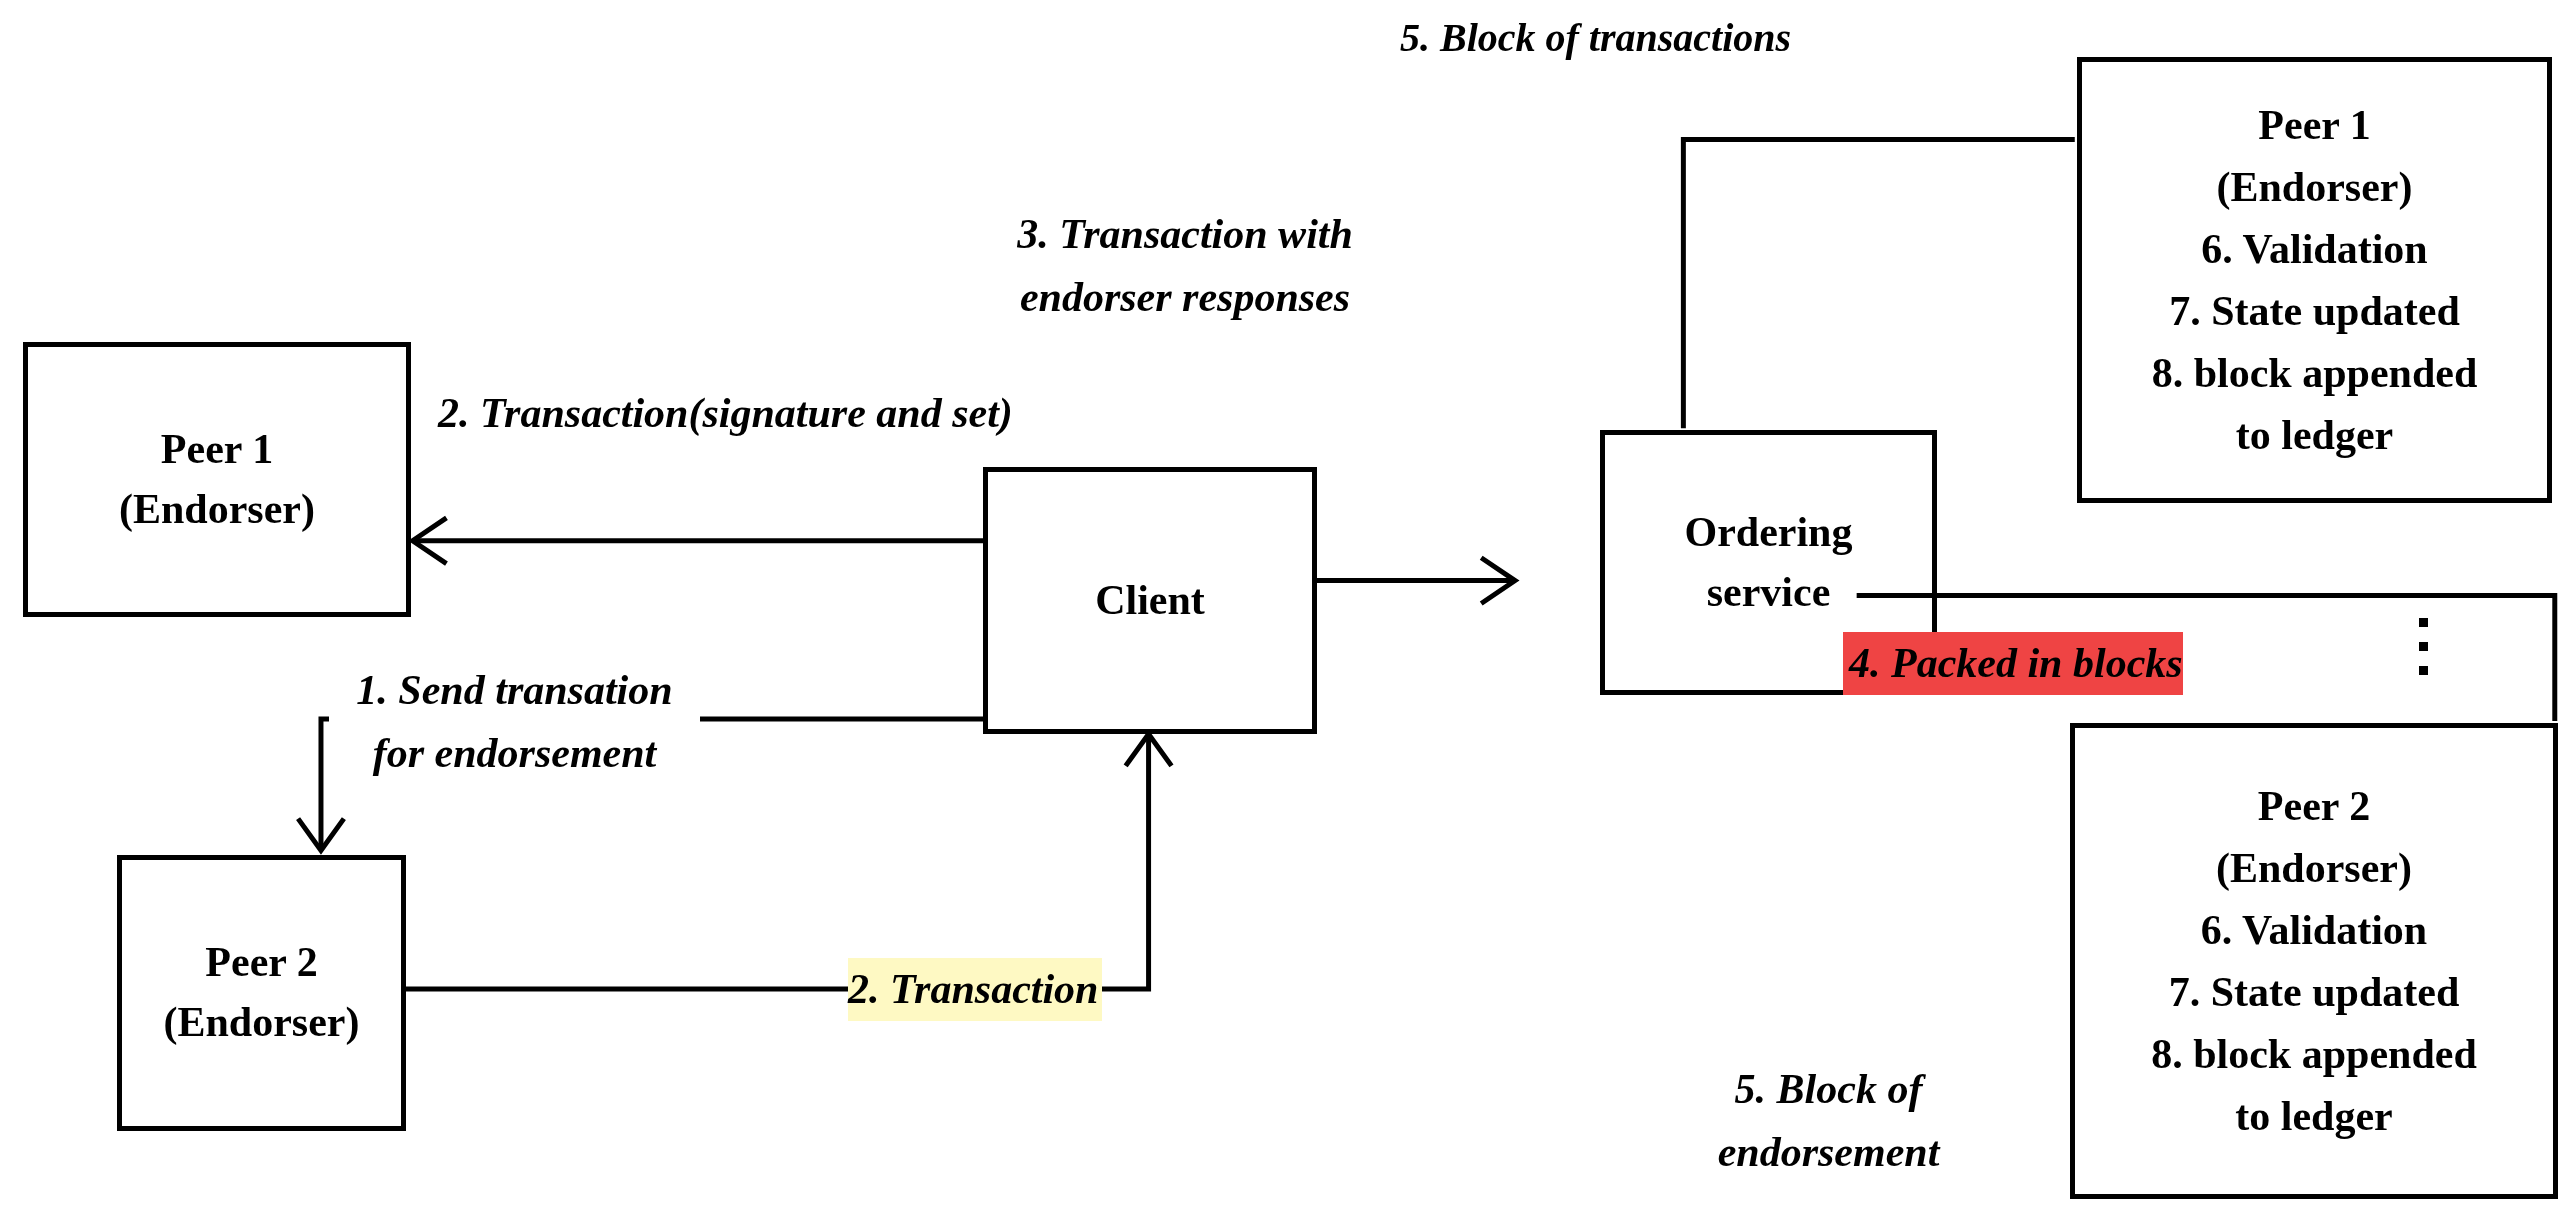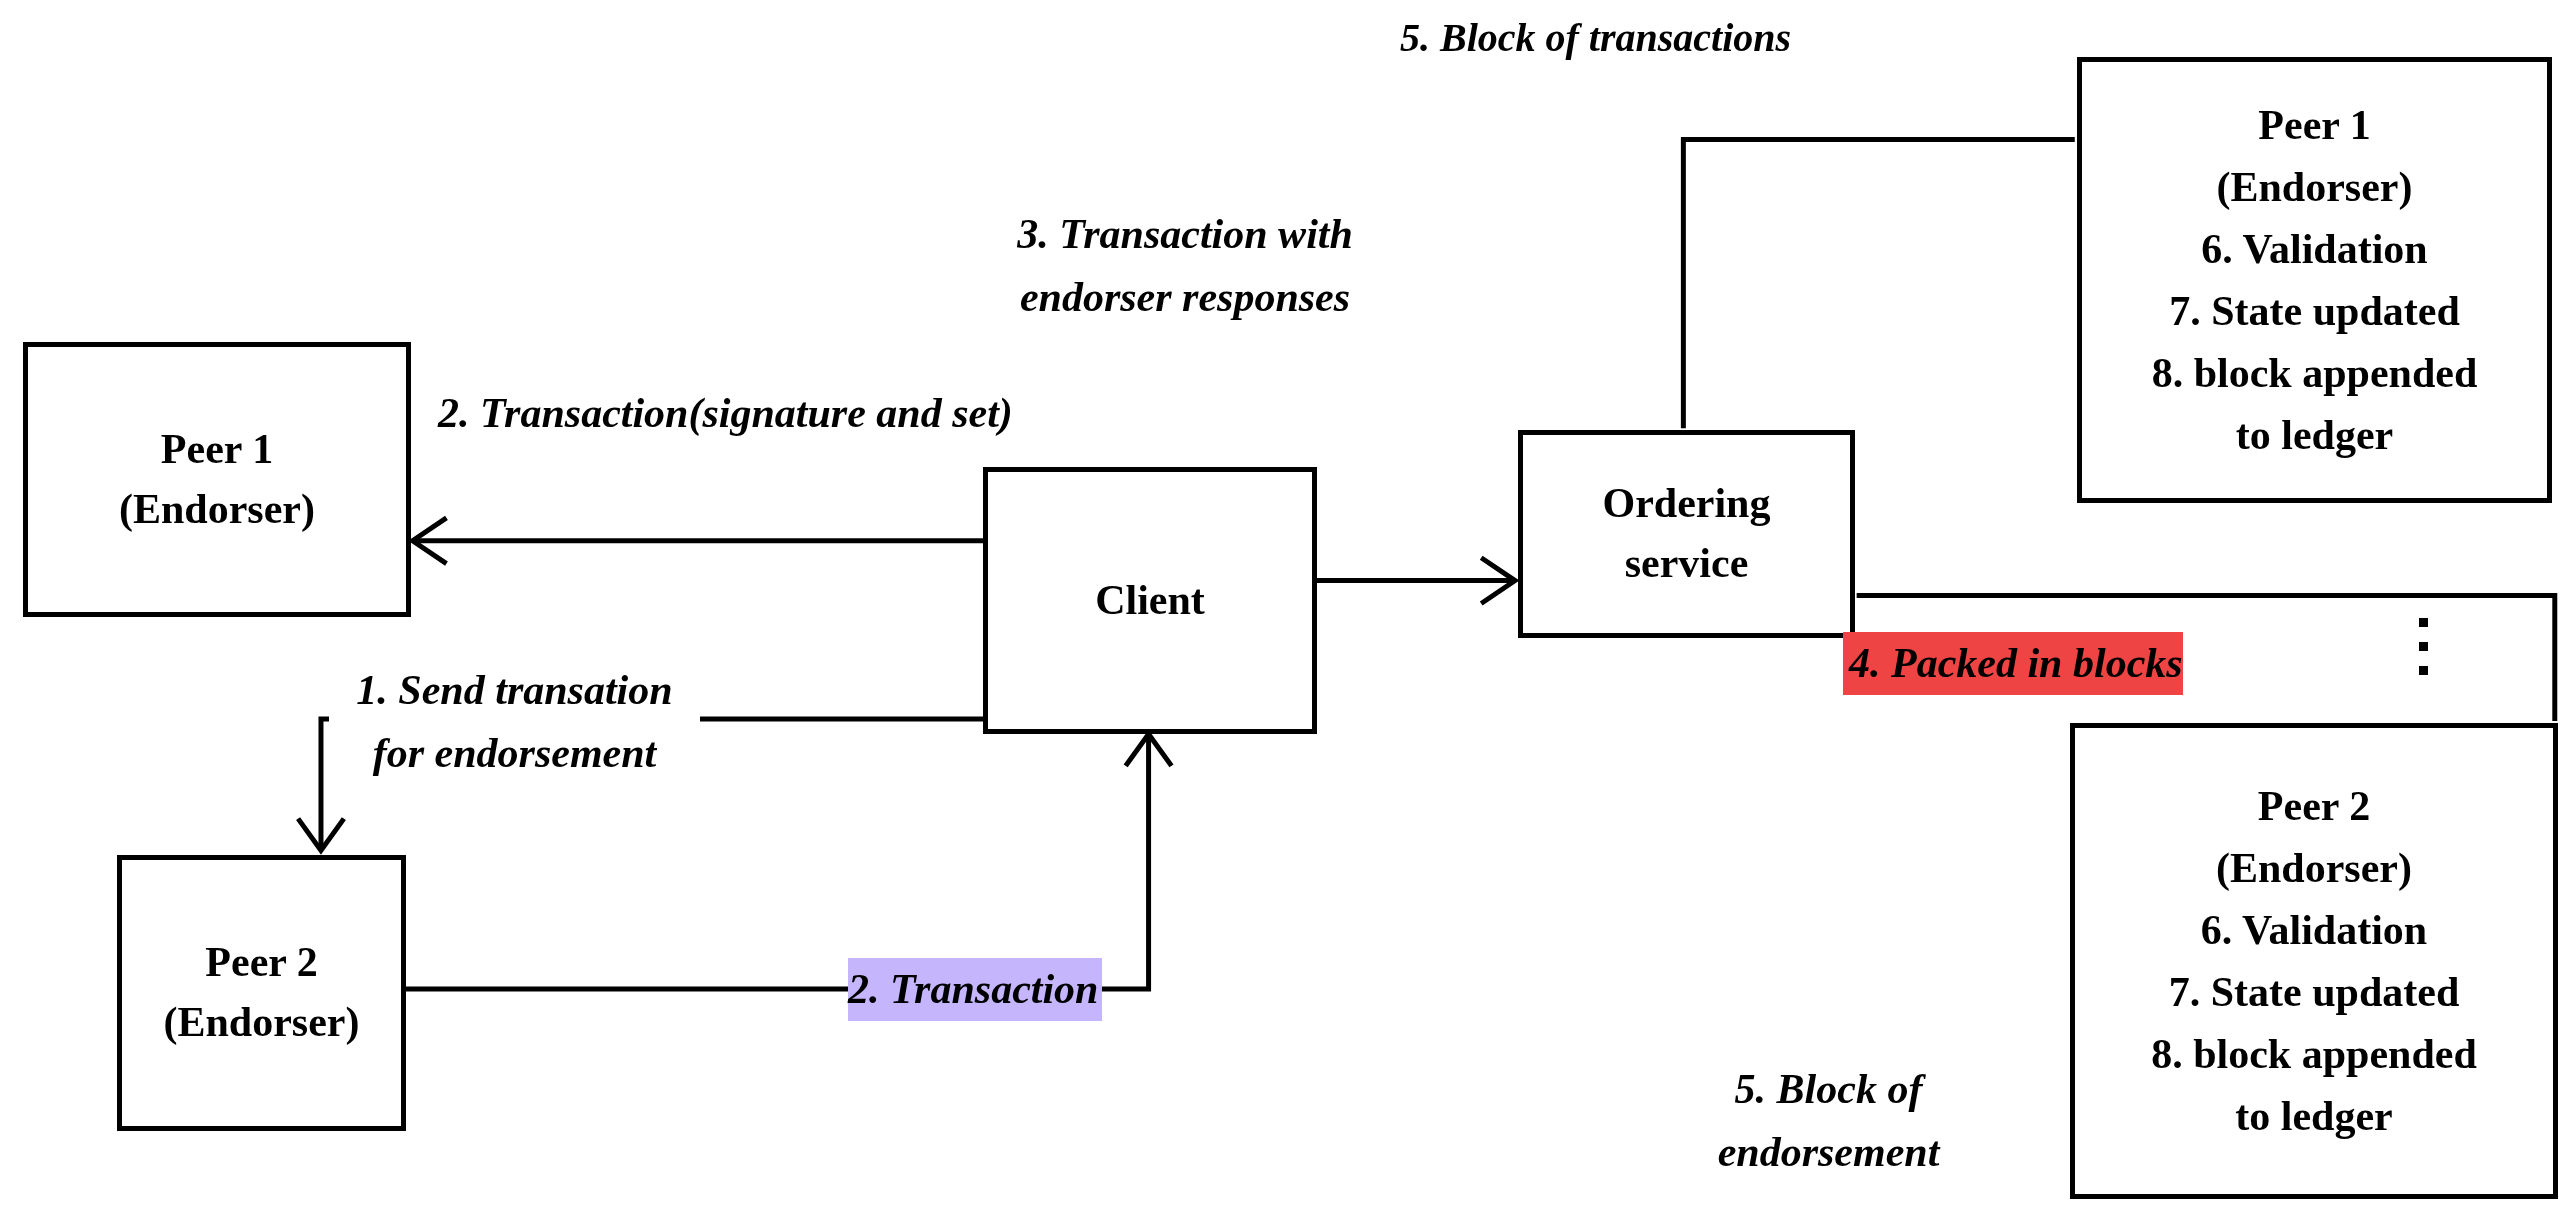--- a/index.html
+++ b/index.html
@@ -30,36 +30,36 @@
     justify-content: center;
     text-align: right;
     z-index: 1;
     font-size: 42px;
     line-height: 1.42;
   }
   .node span { display: block; white-space: nowrap; }
   #node-peer1-left  { left: 23px;   top: 342px; width: 388px; height: 275px; }
   #node-peer2-left  { left: 117px;  top: 855px; width: 289px; height: 276px; }
   #node-client      { left: 983px;  top: 467px; width: 334px; height: 267px; }
-  #node-ordering    { left: 1518px; top: 430px; width: 337px; height: 208px; }
+  #node-ordering    { left: 1600px; top: 430px; width: 337px; height: 265px; }
   #node-peer1-right { left: 2077px; top: 57px;  width: 475px; height: 446px; line-height: 1.48; }
   #node-peer2-right { left: 2070px; top: 723px; width: 488px; height: 476px; line-height: 1.48; }
 
   .lbl {
     position: absolute;
     z-index: 3;
     font-size: 42px;
     line-height: 1.5;
     white-space: nowrap;
     font-style: italic;
   }
   #lbl-step2-sig  { left: 438px;  top: 382px; }
   #lbl-step3      { left: 981px;  top: 203px; width: 408px; text-align: center; white-space: normal; }
   #lbl-step1      { left: 329px;  top: 659px; width: 371px; text-align: center; white-space: normal; background: #ffffff; }
-  #lbl-step2-tx   { left: 848px;  top: 958px; background: #c4b5fd; padding-right: 4px; }
+  #lbl-step2-tx   { left: 848px;  top: 958px; background: #fef9c3; padding-right: 4px; }
   #lbl-step4      { left: 1843px; top: 632px; background: #ef4444; padding-left: 6px; }
   #lbl-step5-top  { left: 1400px; top: 8px;  font-size: 40px; }
   #lbl-step5-bot  { left: 1654px; top: 1058px; width: 349px; text-align: center; white-space: normal; }
 
   #ellipsis {
     position: absolute;
     left: 2419px; top: 618px;
     display: flex;
     flex-direction: column;
     gap: 15px;

